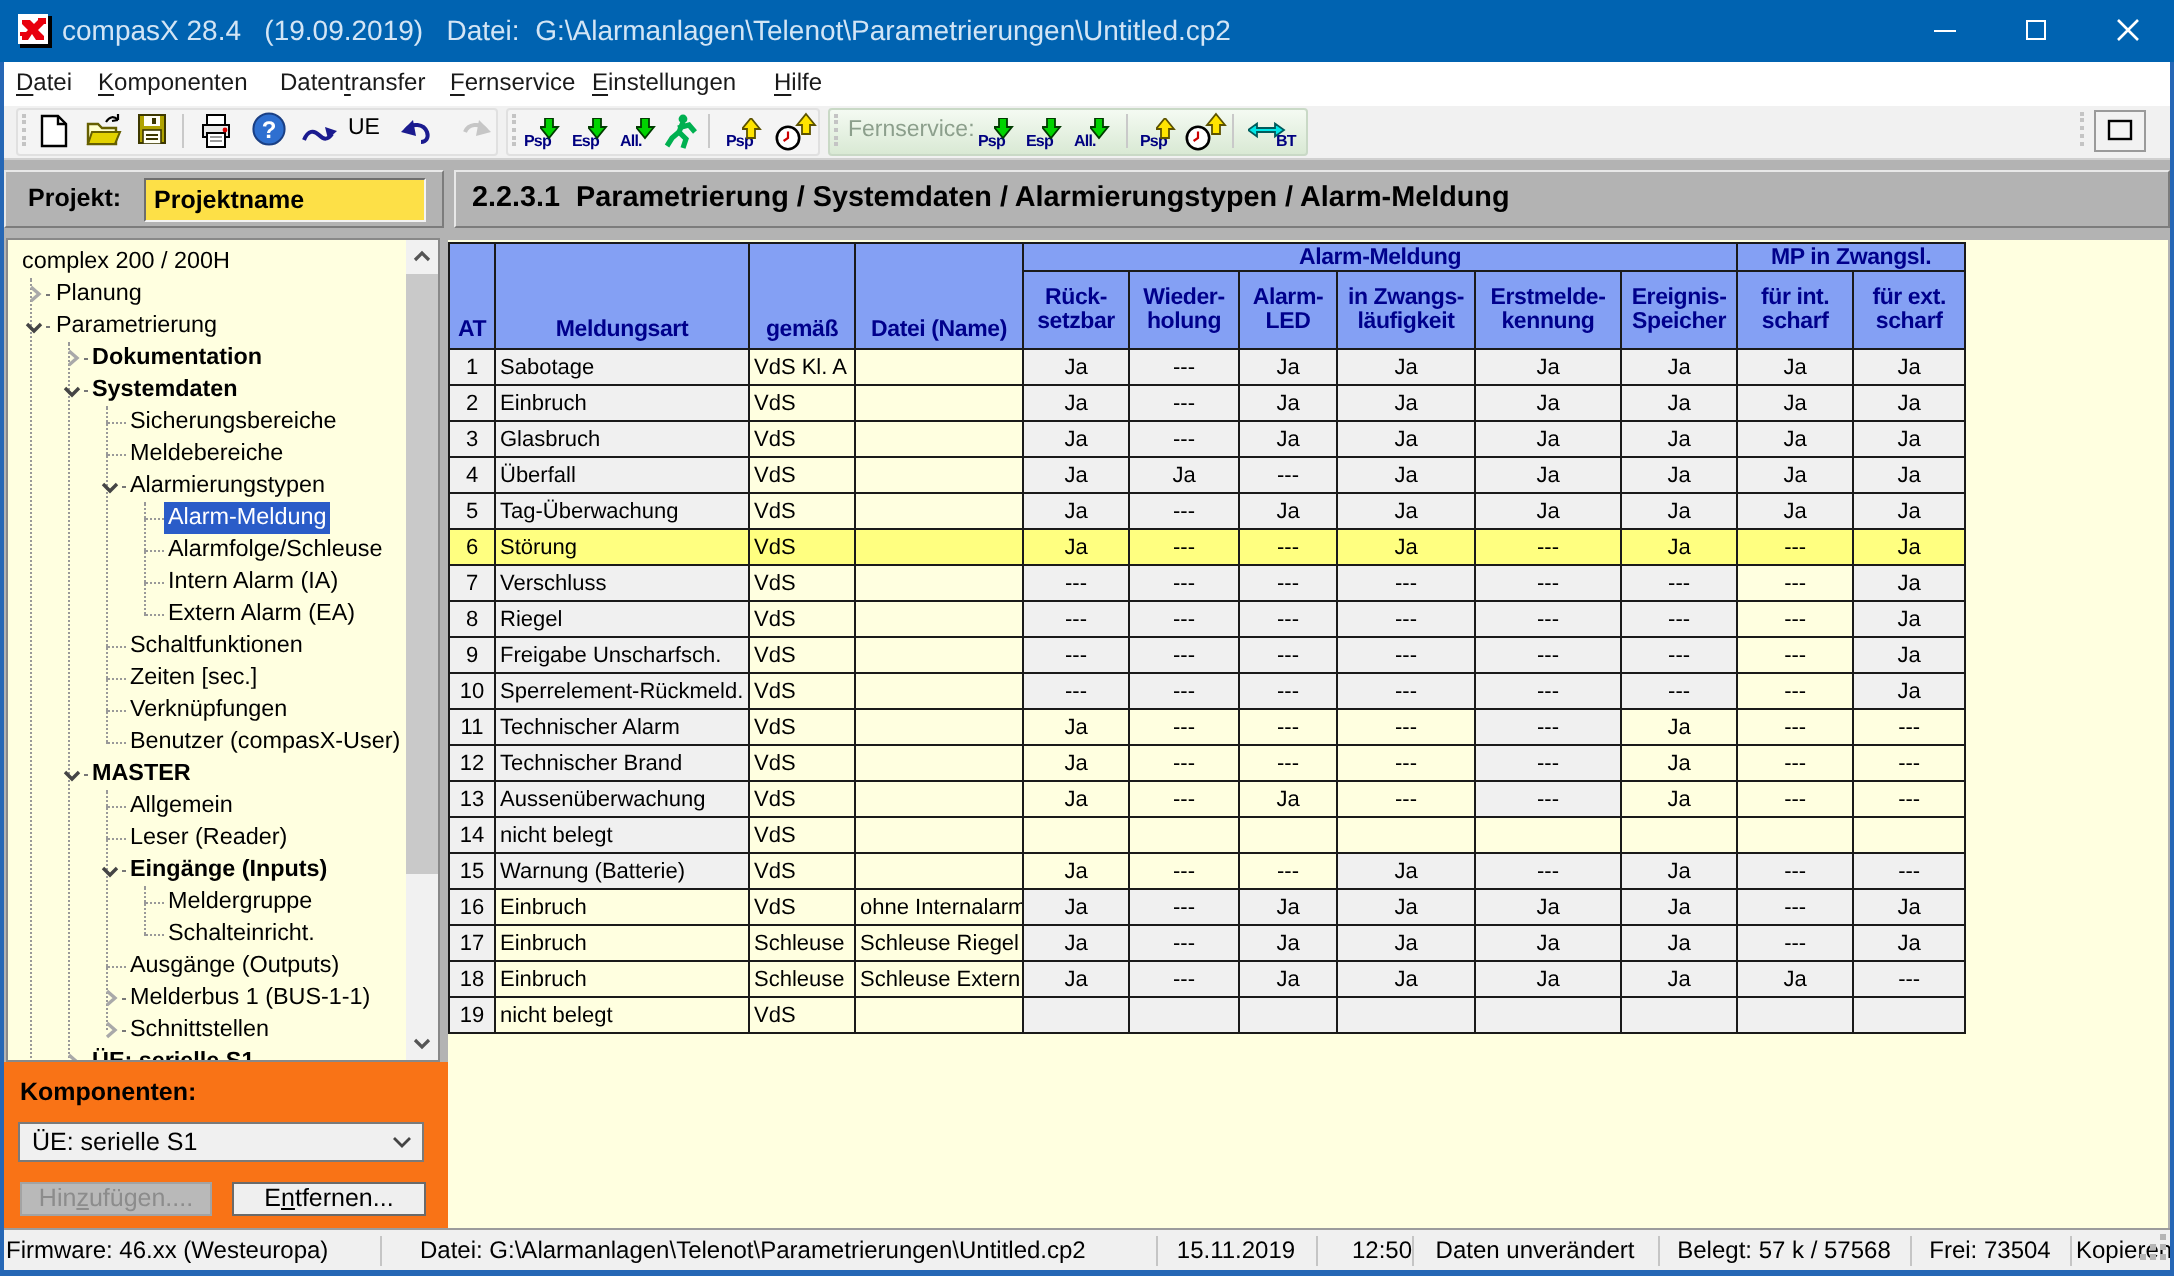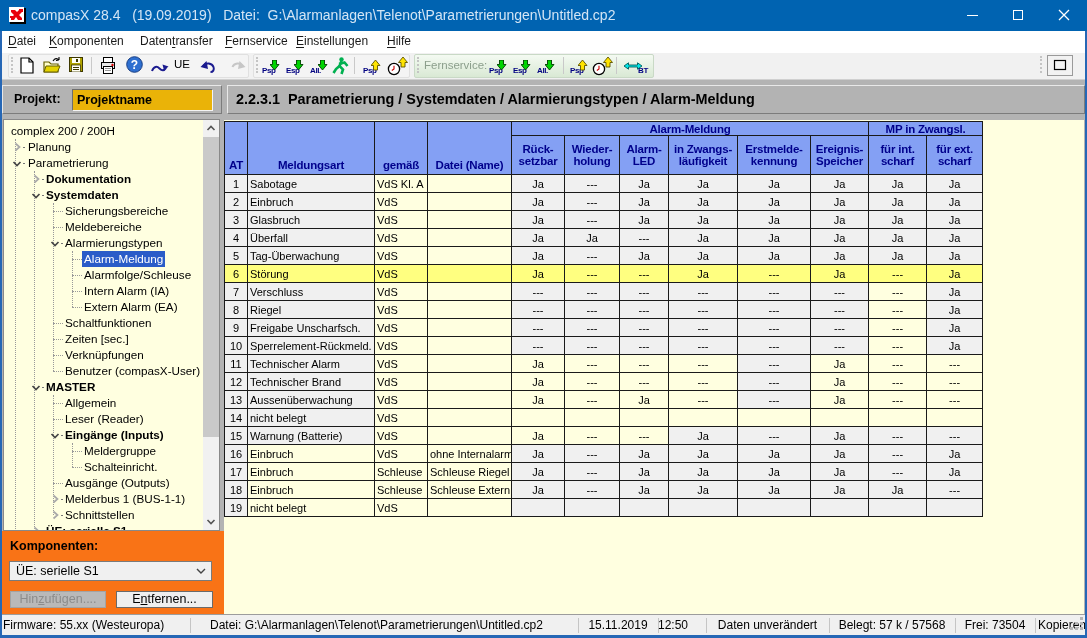--- a/index.html
+++ b/index.html
@@ -196,21 +196,21 @@
 </svg></div>
     </div>
 <div class="ticon" style="left:1040px;top:3px;width:3px;height:17px;border-left:2px dotted #c4c4c4;"></div>
 <div class="ticon" style="left:1047px;top:2px;width:26px;height:21px;border:1px solid #9a9a9a;background:#f2f2f2;">
 <svg width="24" height="19">
         <rect x="6.5" y="4.5" width="11" height="9" fill="none" stroke="#000" stroke-width="1.2"></rect>
       </svg></div>
 </div>
 <div class="abs panel3d" style="left:2px;top:85px;width:220px;height:29px;"></div>
 <div class="abs" style="left:14px;top:85px;height:29px;line-height:29px;font-size:12.5px;font-weight:bold;color:#000;">Projekt:</div>
-<div class="abs" style="left:72px;top:89px;width:141px;height:22px;background:#eab308;border-top:1px solid #6e6e6e;border-left:1px solid #6e6e6e;border-bottom:1px solid #f4f4f4;border-right:1px solid #f4f4f4;">
+<div class="abs" style="left:72px;top:89px;width:141px;height:22px;background:#fde047;border-top:1px solid #6e6e6e;border-left:1px solid #6e6e6e;border-bottom:1px solid #f4f4f4;border-right:1px solid #f4f4f4;">
 <div style="position:absolute;left:4px;top:0;height:20px;line-height:20px;font-size:12.5px;font-weight:bold;color:#000;">Projektname</div>
   </div>
 <div class="abs panel3d" style="left:227px;top:85px;width:858px;height:29px;"></div>
 <div class="abs" style="left:236px;top:85px;height:29px;line-height:29px;font-size:14.4px;font-weight:bold;color:#000;white-space:pre;">2.2.3.1  Parametrierung / Systemdaten / Alarmierungstypen / Alarm-Meldung</div>
 <div class="abs" style="left:224px;top:120px;width:860px;height:494px;background:#ffffe0;"></div>
 <div class="abs" id="treepane">
 <div class="vdot" style="left:11px;top:19px;height:392px;"></div>
 <div class="vdot" style="left:30px;top:51px;height:360px;"></div>
 <div class="vdot" style="left:49px;top:83px;height:168px;"></div>
 <div class="vdot" style="left:49px;top:275px;height:120px;"></div>
@@ -622,24 +622,24 @@
     </table>
   </div>
 <div class="abs" id="statusbar">
 <div class="sdiv" style="left:190px;"></div>
 <div class="sdiv" style="left:578px;"></div>
 <div class="sdiv" style="left:658px;"></div>
 <div class="sdiv" style="left:706px;"></div>
 <div class="sdiv" style="left:829px;"></div>
 <div class="sdiv" style="left:955px;"></div>
 <div class="sdiv" style="left:1035px;"></div>
-<div class="seg" style="left:3px;">Firmware: 55.xx (Westeuropa)</div>
+<div class="seg" style="left:3px;">Firmware: 46.xx (Westeuropa)</div>
 <div class="seg" style="left:210px;">Datei: G:\Alarmanlagen\Telenot\Parametrierungen\Untitled.cp2</div>
 <div class="seg" style="left:578px;width:80px;text-align:center;">15.11.2019</div>
-<div class="seg" style="left:658px;width:48px;text-align:left;">12:50</div>
+<div class="seg" style="left:658px;width:48px;text-align:right;">12:50</div>
 <div class="seg" style="left:706px;width:123px;text-align:center;">Daten unverändert</div>
 <div class="seg" style="left:829px;width:126px;text-align:center;">Belegt: 57 k / 57568</div>
 <div class="seg" style="left:955px;width:80px;text-align:center;">Frei: 73504</div>
 <div class="seg" style="left:1038px;">Kopieren</div>
 <svg class="abs" style="left:1070px;top:2px;" width="14" height="14">
 <g fill="#b5b5b5">
         <rect x="10" y="0" width="3" height="3"></rect>
         <rect x="10" y="5" width="3" height="3"></rect>
         <rect x="10" y="10" width="3" height="3"></rect>
         <rect x="5" y="5" width="3" height="3"></rect>

